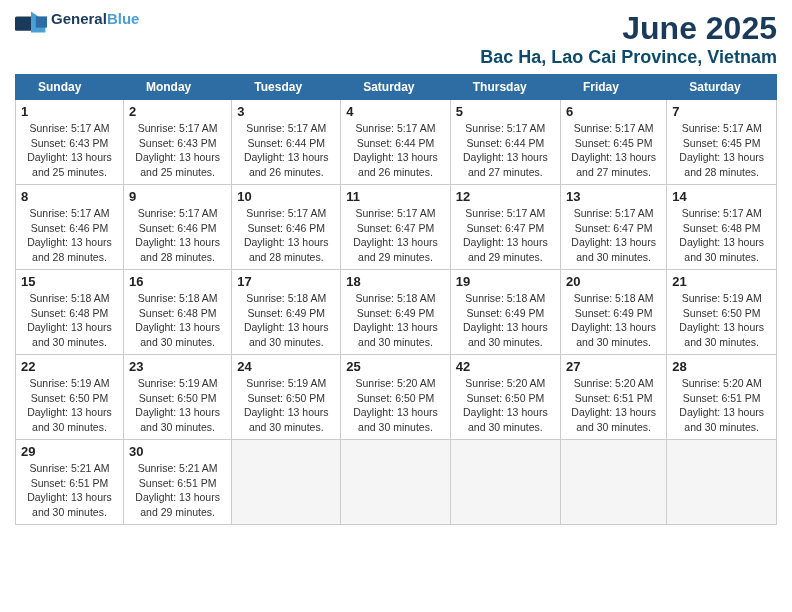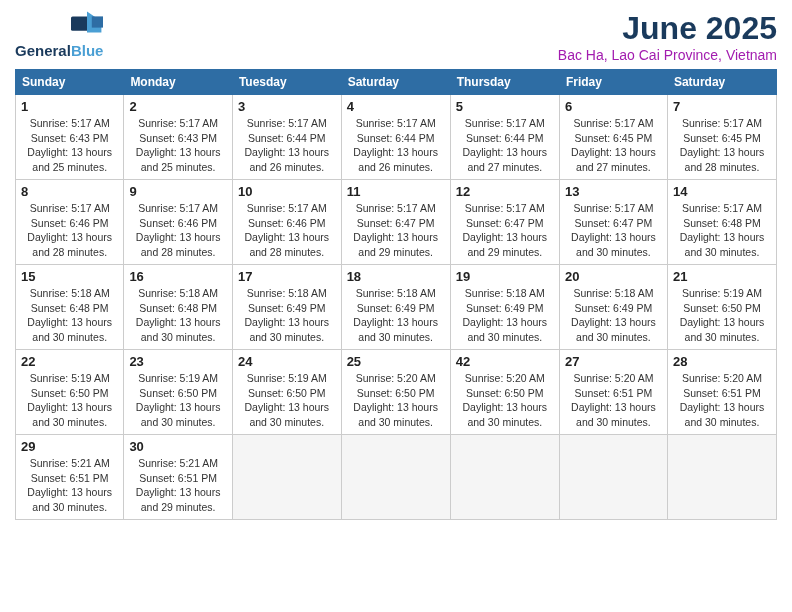--- a/index.html
+++ b/index.html
@@ -11,51 +11,51 @@
       padding: 10px 15px 15px;
     }
     .header {
       display: flex;
       justify-content: space-between;
       align-items: flex-start;
       margin-bottom: 6px;
     }
     .logo {
       display: flex;
-      align-items: flex-end;
+      align-items: flex-start;
       gap: 4px;
-      flex-direction: column;
     }
     .logo-icon {
       width: 32px;
       height: 28px;
     }
     .title-block {
       text-align: right;
       margin-left: 15px;
     }
     .month-title {
       font-size: 32px;
       font-weight: bold;
       color: #1a3a5c;
     }
     .location {
-      font-size: 14px;
-      color: #a21caf;
+      font-size: 18px;
+      color: #0c4a6e;
+      font-weight: bold;
     }
     .calendar {
       width: 100%;
       border-collapse: collapse;
       font-size: 11px;
     }
     .calendar th {
       background: #2e6da4;
       color: #fff;
       text-align: left;
-      padding: 5px 6px;
+      padding: 5px 22px;
       font-size: 12px;
       font-weight: bold;
       border: 1px solid #2e6da4;
     }
     .calendar td {
       vertical-align: top;
       border: 1px solid #ccc;
       padding: 4px 5px;
       width: 113px;
       min-height: 80px;

